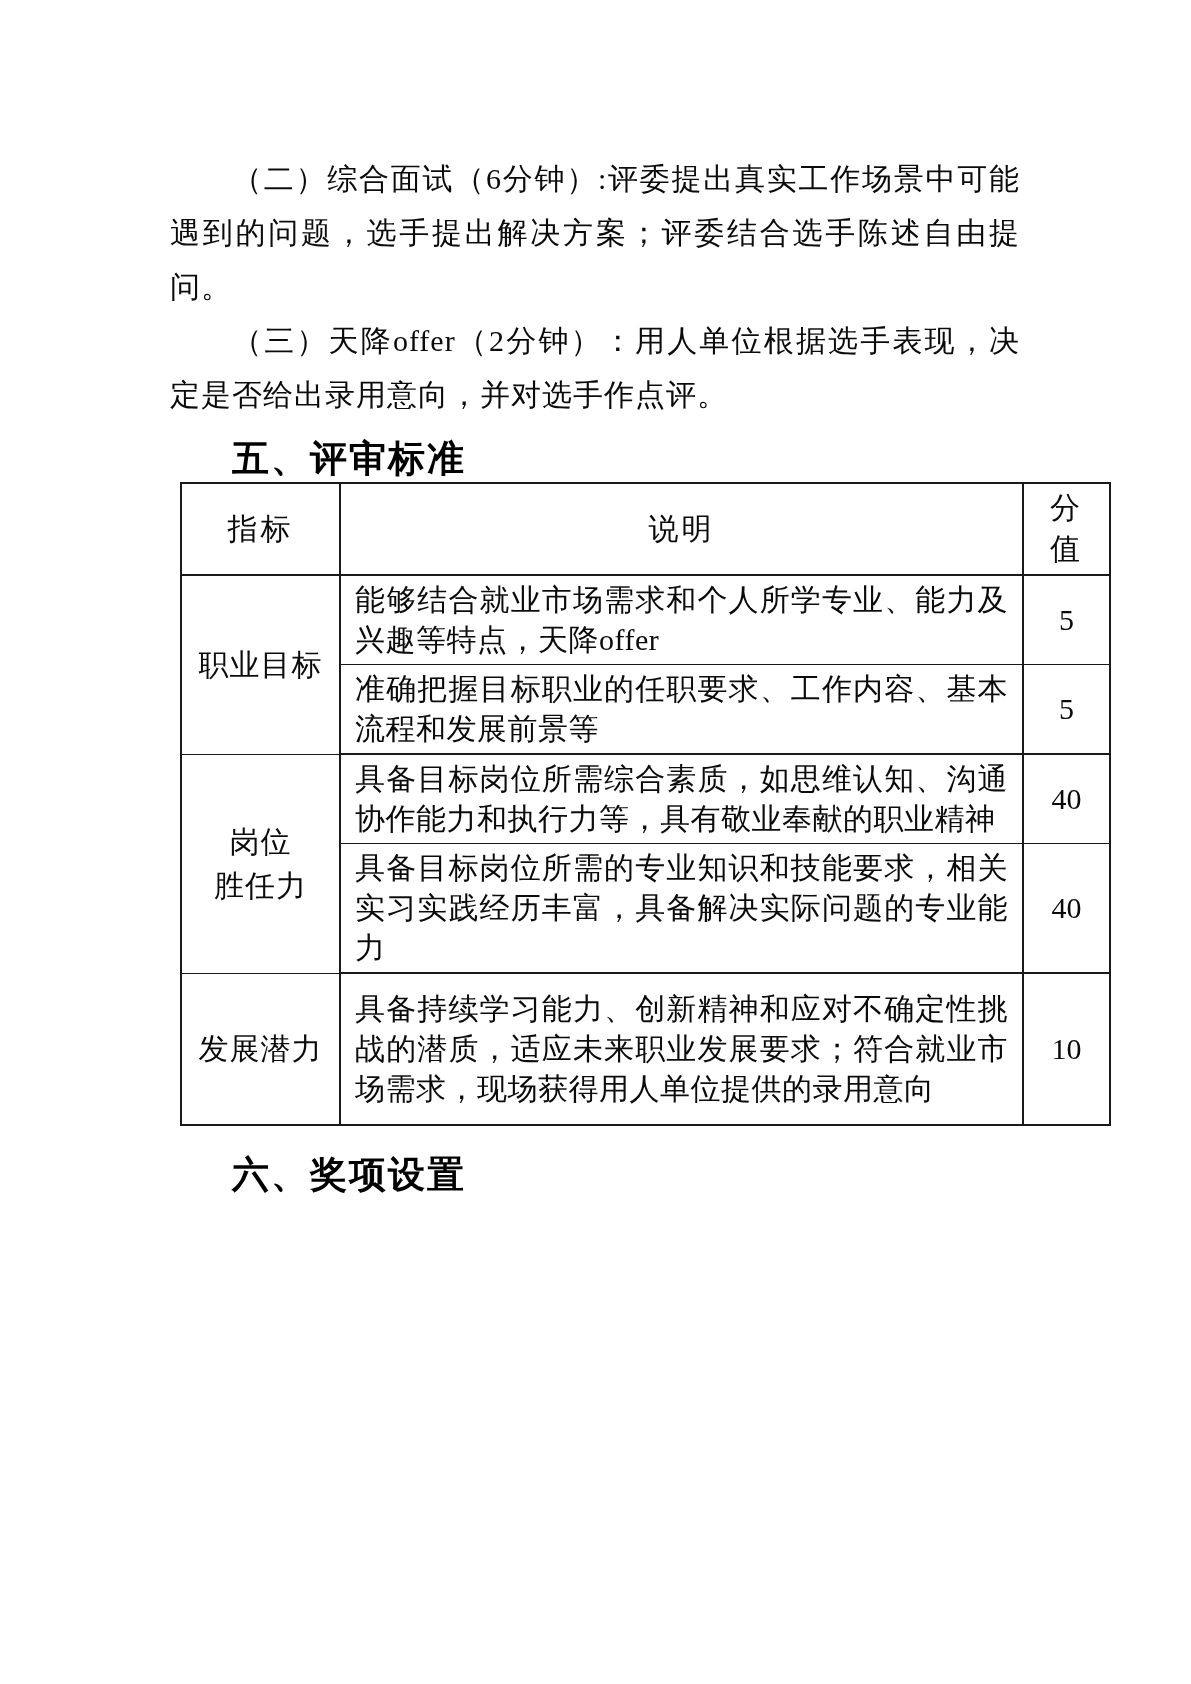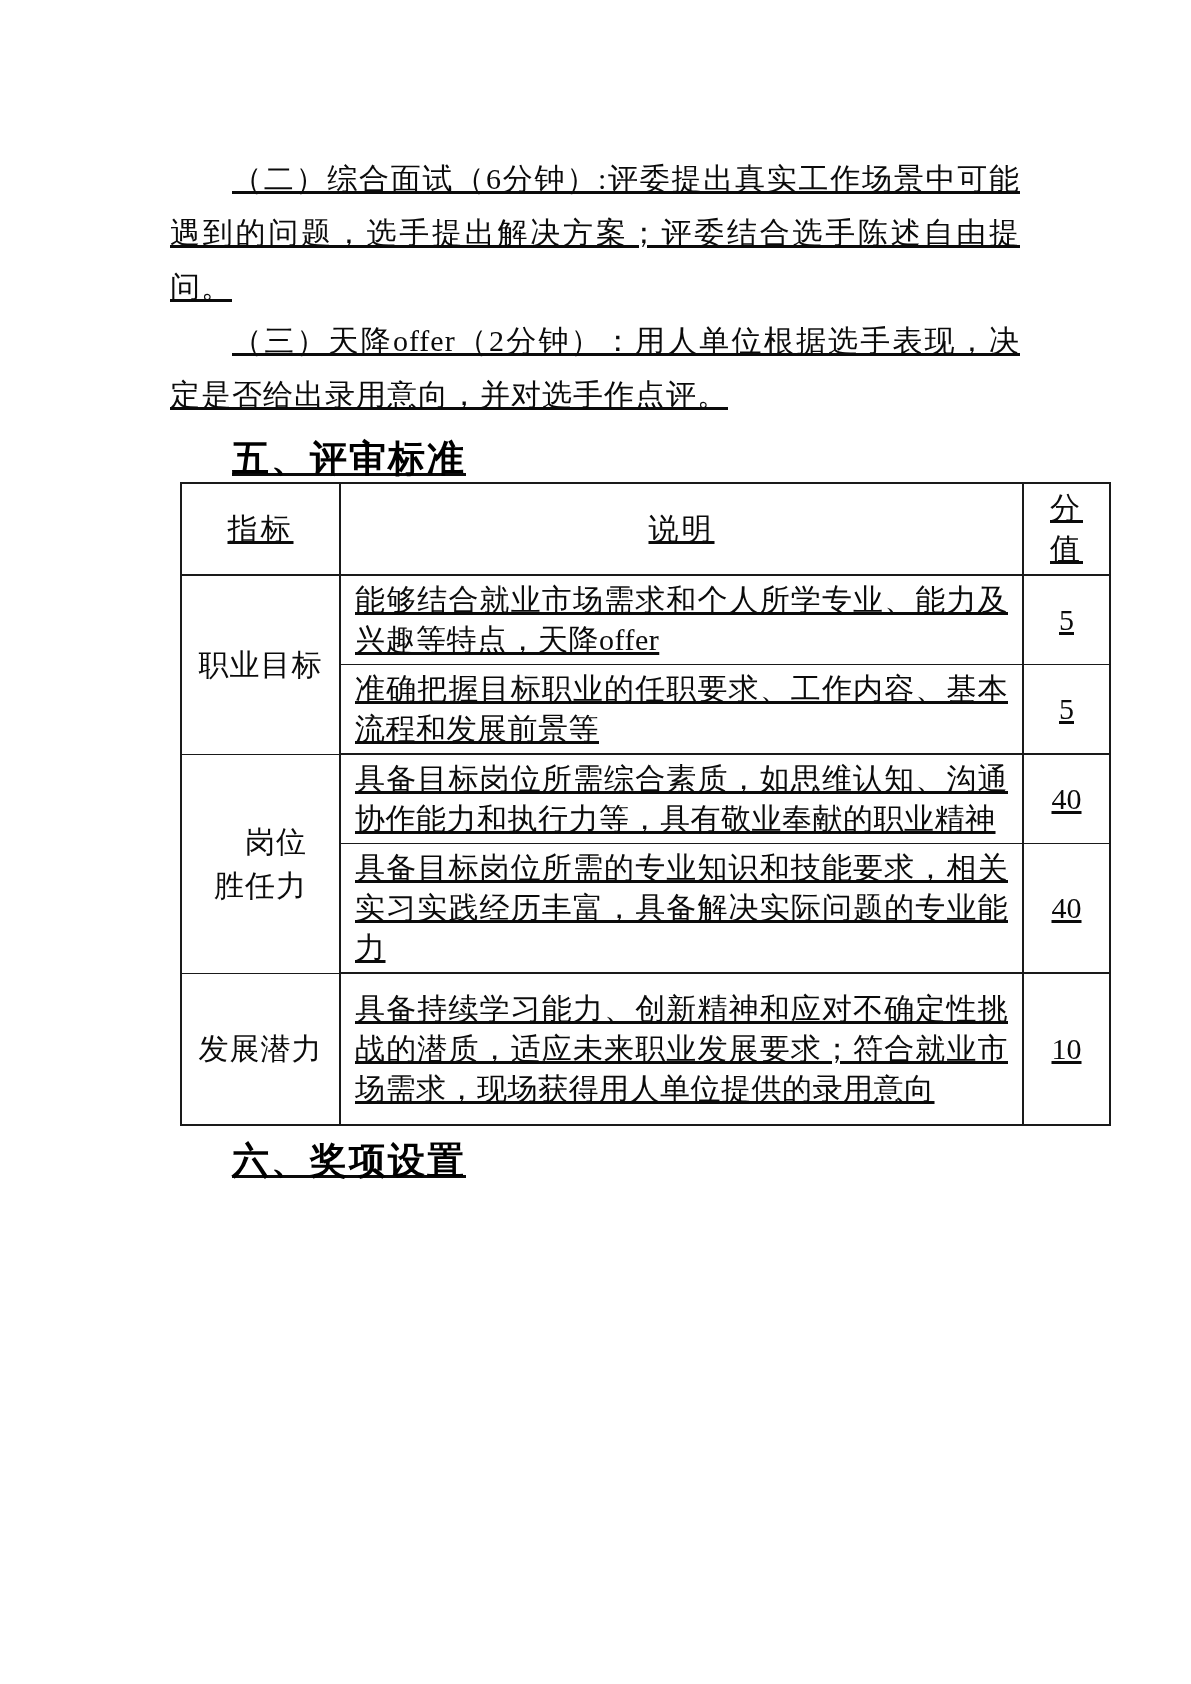--- a/index.html
+++ b/index.html
@@ -5,21 +5,20 @@
   html,body{margin:0;padding:0;background:#ffffff;}
   .page{
     position:relative;
     width:1191px;height:1684px;
     background:#ffffff;
     box-sizing:border-box;
     padding:152px 0 0 170px;
     color:#0b0b0b;
     font-family:"Liberation Serif","DejaVu Serif",serif;
     overflow:hidden;
-    text-decoration:underline;
   }
   .body-par{
     margin:0;
     width:850px;
     font-size:30px;
     line-height:54px;
     letter-spacing:1px;
     text-align:justify;
     text-justify:inter-character;
     text-indent:62px;
@@ -62,21 +61,21 @@
   tr.group-end td{border-bottom-width:2px;}
   .row-header{height:54px;}
   .row-a{height:82px;}
   .row-b{height:86px;}
   .row-c{height:86px;}
   .row-d{height:87px;}
   .row-e{height:152px;}
   .ind-cell{text-align:center;}
   .ind{
     display:inline-block;
-    text-align:right;
+    text-align:center;
     white-space:pre-line;
     letter-spacing:1px;
     line-height:44px;
   }
   .desc-cell{
     text-align:justify;
     text-justify:inter-character;
     line-height:40px;
     letter-spacing:0.5px;
   }
@@ -138,16 +137,16 @@
       <tr class="row-e">
         <td class="ind-cell">
           <span class="ind">发展潜力</span>
         </td>
         <td class="desc-cell">具备持续学习能力、创新精神和应对不确定性挑战的潜质，适应未来职业发展要求；符合就业市场需求，现场获得用人单位提供的录用意向</td>
         <td class="score-cell">10</td>
       </tr>
     </tbody>
   </table>
 
-  <h2 class="sec-heading" style="margin-top:12px;">六、奖项设置</h2>
+  <h2 class="sec-heading" style="margin-top:26px;">六、奖项设置</h2>
 
 
 </div>
 
 </body></html>

